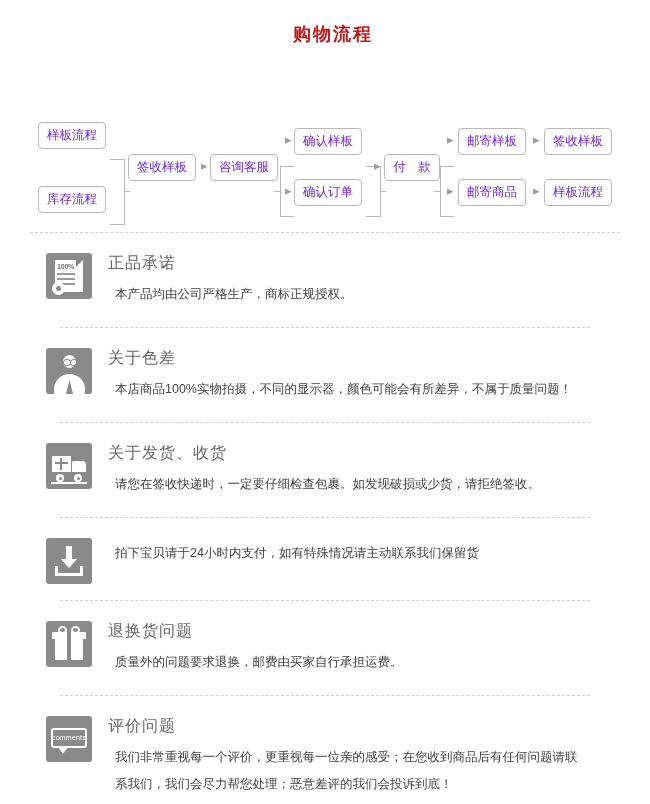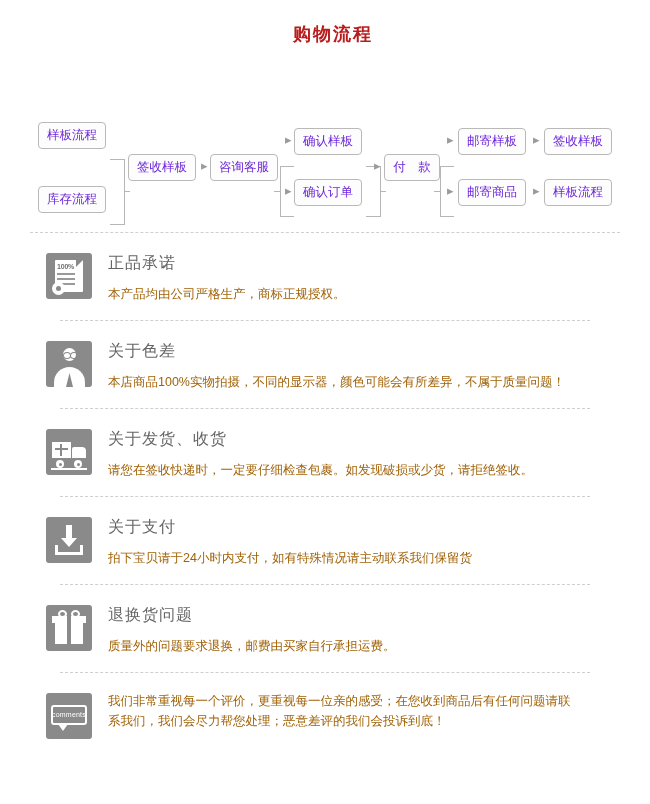--- a/index.html
+++ b/index.html
@@ -92,24 +92,24 @@
     padding-top: 0;
   }
   .row h3 {
     margin: 2px 0 10px 0;
     font-size: 16px;
     font-weight: normal;
     color: #666;
     letter-spacing: 1px;
   }
   .row p {
-    margin: 0;
+    margin: 7px;
     font-size: 12.5px;
     line-height: 20px;
-    color: #a16207;
+    color: #404040;
   }
 
   
   .ic-inner { position: absolute; inset: 0; }
 
   
   .ic-cert .doc {
     position: absolute; left: 9px; top: 7px; width: 28px; height: 32px;
     background: #fff; border-radius: 1px;
   }
@@ -344,21 +344,20 @@
     <hr class="divider">
 
     <div class="row">
       <div class="icon ic-down">
         <div class="ic-inner">
           <div class="arrow-d"></div>
           <div class="tray"></div>
         </div>
       </div>
       <div class="texts">
-        <h3>关于支付</h3>
         <p>拍下宝贝请于24小时内支付，如有特殊情况请主动联系我们保留货</p>
       </div>
     </div>
 
     <hr class="divider">
 
     <div class="row">
       <div class="icon ic-gift">
         <div class="ic-inner">
           <div class="bowl"></div>
@@ -378,19 +377,20 @@
 
     <div class="row">
       <div class="icon ic-comm">
         <div class="ic-inner">
           <div class="bub"></div>
           <div class="tail"></div>
           <div class="word">comments</div>
         </div>
       </div>
       <div class="texts">
+        <h3>评价问题</h3>
         <p>我们非常重视每一个评价，更重视每一位亲的感受；在您收到商品后有任何问题请联</p>
         <p>系我们，我们会尽力帮您处理；恶意差评的我们会投诉到底！</p>
       </div>
     </div>
 
   </div>
 </div>
 
 </body></html>

